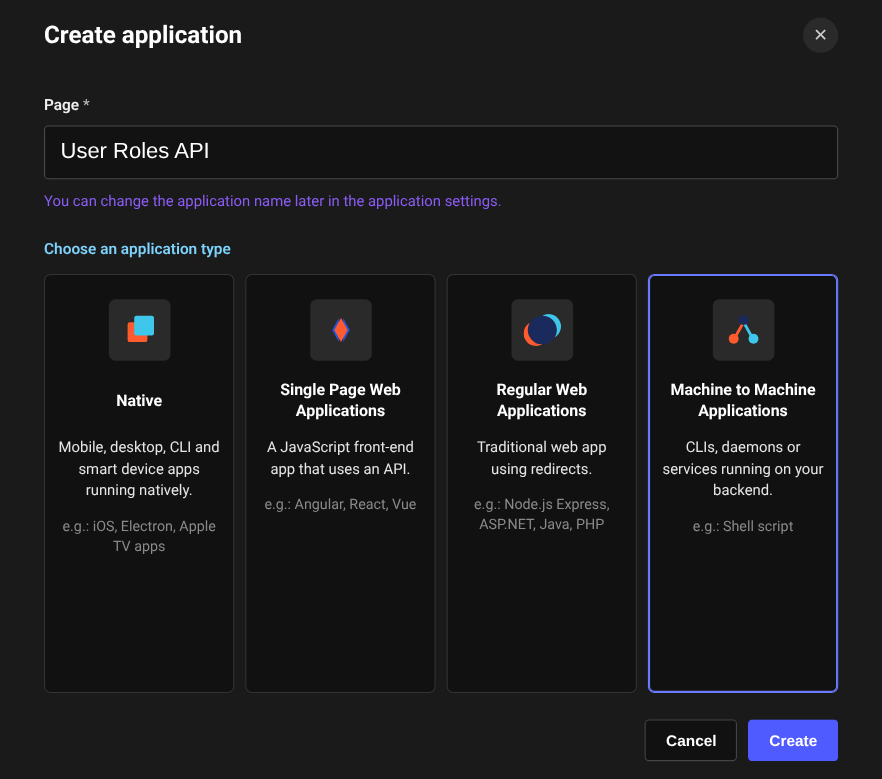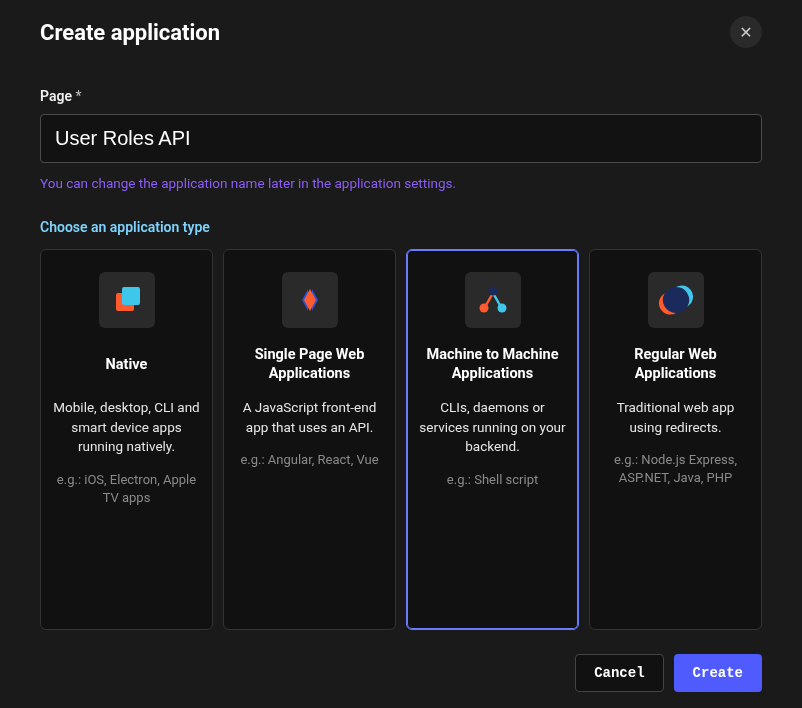--- a/index.html
+++ b/index.html
@@ -131,21 +131,20 @@
       gap: 10px;
       margin-top: 24px;
     }
     .btn {
       padding: 10px 18px;
       border-radius: 4px;
       font-size: 14px;
       font-weight: 600;
       cursor: pointer;
       border: 1px solid transparent;
-      font-family: Liberation Mono, monospace;
     }
     .btn-secondary {
       background: #111;
       border: 1px solid #444;
       color: #fff;
     }
     .btn-primary {
       background: #4f5bff;
       color: #fff;
     }
@@ -191,48 +190,48 @@
           <polygon points="9,17 15,6 15,28" fill="#2953d9"></polygon>
           <polygon points="25,17 19,6 19,28" fill="#2953d9"></polygon>
           <polygon points="17,6 11,17 17,28 23,17" fill="#ff5b2e"></polygon>
         </svg>
       </div>
       <div class="card-title">Single Page Web Applications</div>
       <div class="card-desc">A JavaScript front-end app that uses an API.</div>
       <div class="card-eg">e.g.: Angular, React, Vue</div>
     </div>
 
+    <div class="card">
+      <div class="icon-box">
+        <svg width="34" height="34" viewBox="0 0 34 34">
+          <circle cx="17" cy="17" r="13" fill="#1b2a5c"></circle>
+          <path d="M 17 4 A 13 13 0 0 1 28.4 23.5 A 9 9 0 1 0 17 4 Z" fill="#3ec6eb"></path>
+          <path d="M 17 30 A 13 13 0 0 1 5.6 10.5 A 9 9 0 1 0 17 30 Z" fill="#ff5b2e"></path>
+        </svg>
+      </div>
+      <div class="card-title">Regular Web Applications</div>
+      <div class="card-desc">Traditional web app using redirects.</div>
+      <div class="card-eg">e.g.: Node.js Express, ASP.NET, Java, PHP</div>
+    </div>
+
     <div class="card selected">
       <div class="icon-box">
         <svg width="34" height="34" viewBox="0 0 34 34">
           <line x1="17" y1="10" x2="9" y2="24" stroke="#ff5b2e" stroke-width="2.5"></line>
           <line x1="17" y1="10" x2="25" y2="24" stroke="#3ec6eb" stroke-width="2.5"></line>
           <circle cx="17" cy="8" r="4.5" fill="#1b2a5c"></circle>
           <circle cx="8" cy="25" r="4.5" fill="#ff5b2e"></circle>
           <circle cx="26" cy="25" r="4.5" fill="#3ec6eb"></circle>
         </svg>
       </div>
       <div class="card-title">Machine to Machine Applications</div>
       <div class="card-desc">CLIs, daemons or services running on your backend.</div>
       <div class="card-eg">e.g.: Shell script</div>
     </div>
 
-    <div class="card">
-      <div class="icon-box">
-        <svg width="34" height="34" viewBox="0 0 34 34">
-          <circle cx="17" cy="17" r="13" fill="#1b2a5c"></circle>
-          <path d="M 17 4 A 13 13 0 0 1 28.4 23.5 A 9 9 0 1 0 17 4 Z" fill="#3ec6eb"></path>
-          <path d="M 17 30 A 13 13 0 0 1 5.6 10.5 A 9 9 0 1 0 17 30 Z" fill="#ff5b2e"></path>
-        </svg>
-      </div>
-      <div class="card-title">Regular Web Applications</div>
-      <div class="card-desc">Traditional web app using redirects.</div>
-      <div class="card-eg">e.g.: Node.js Express, ASP.NET, Java, PHP</div>
-    </div>
-
   </div>
 
   <div class="footer">
     <button class="btn btn-secondary">Cancel</button>
     <button class="btn btn-primary">Create</button>
   </div>
 
 </div>
 
 </body></html>

